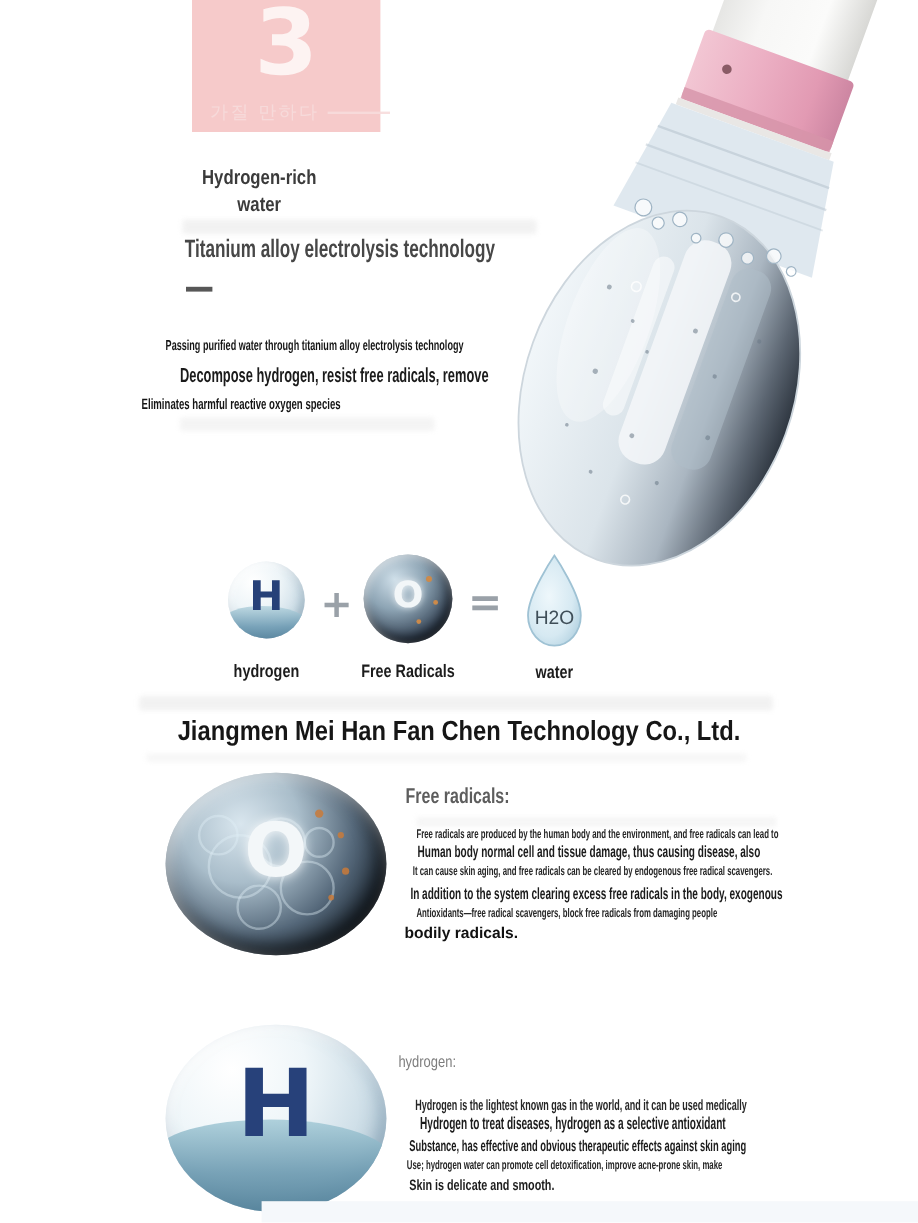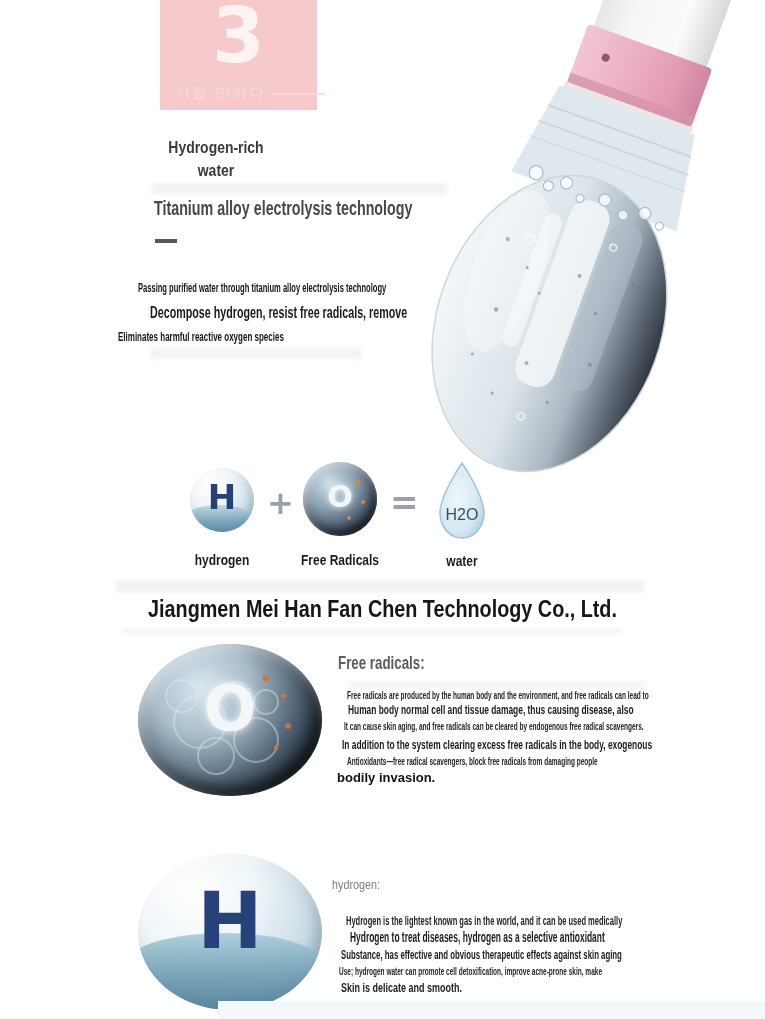--- a/index.html
+++ b/index.html
@@ -268,21 +268,21 @@
       </g>
     </svg>
     <div class="letter">O</div>
   </div>
   <div class="fr-heading cond">Free radicals:</div>
   <div class="ln s10 cond fr-l1">Free radicals are produced by the human body and the environment, and free radicals can lead to</div>
   <div class="ln s13 cond fr-l2">Human body normal cell and tissue damage, thus causing disease, also</div>
   <div class="ln s10 cond fr-l3">It can cause skin aging, and free radicals can be cleared by endogenous free radical scavengers.</div>
   <div class="ln s13 cond fr-l4">In addition to the system clearing excess free radicals in the body, exogenous</div>
   <div class="ln s10 cond fr-l5">Antioxidants—free radical scavengers, block free radicals from damaging people</div>
-  <div class="fr-closing">bodily invasion.</div>
+  <div class="fr-closing">bodily radicals.</div>
 
   <div class="sphere sphere-h">
     <div class="water"></div>
     <div class="letter">H</div>
   </div>
   <div class="hy-heading">hydrogen:</div>
   <div class="ln cond hy-l1">Hydrogen is the lightest known gas in the world, and it can be used medically</div>
   <div class="ln cond hy-l2">Hydrogen to treat diseases, hydrogen as a selective antioxidant</div>
   <div class="ln cond hy-l3">Substance, has effective and obvious therapeutic effects against skin aging</div>
   <div class="ln cond hy-l4">Use; hydrogen water can promote cell detoxification, improve acne-prone skin, make</div>

